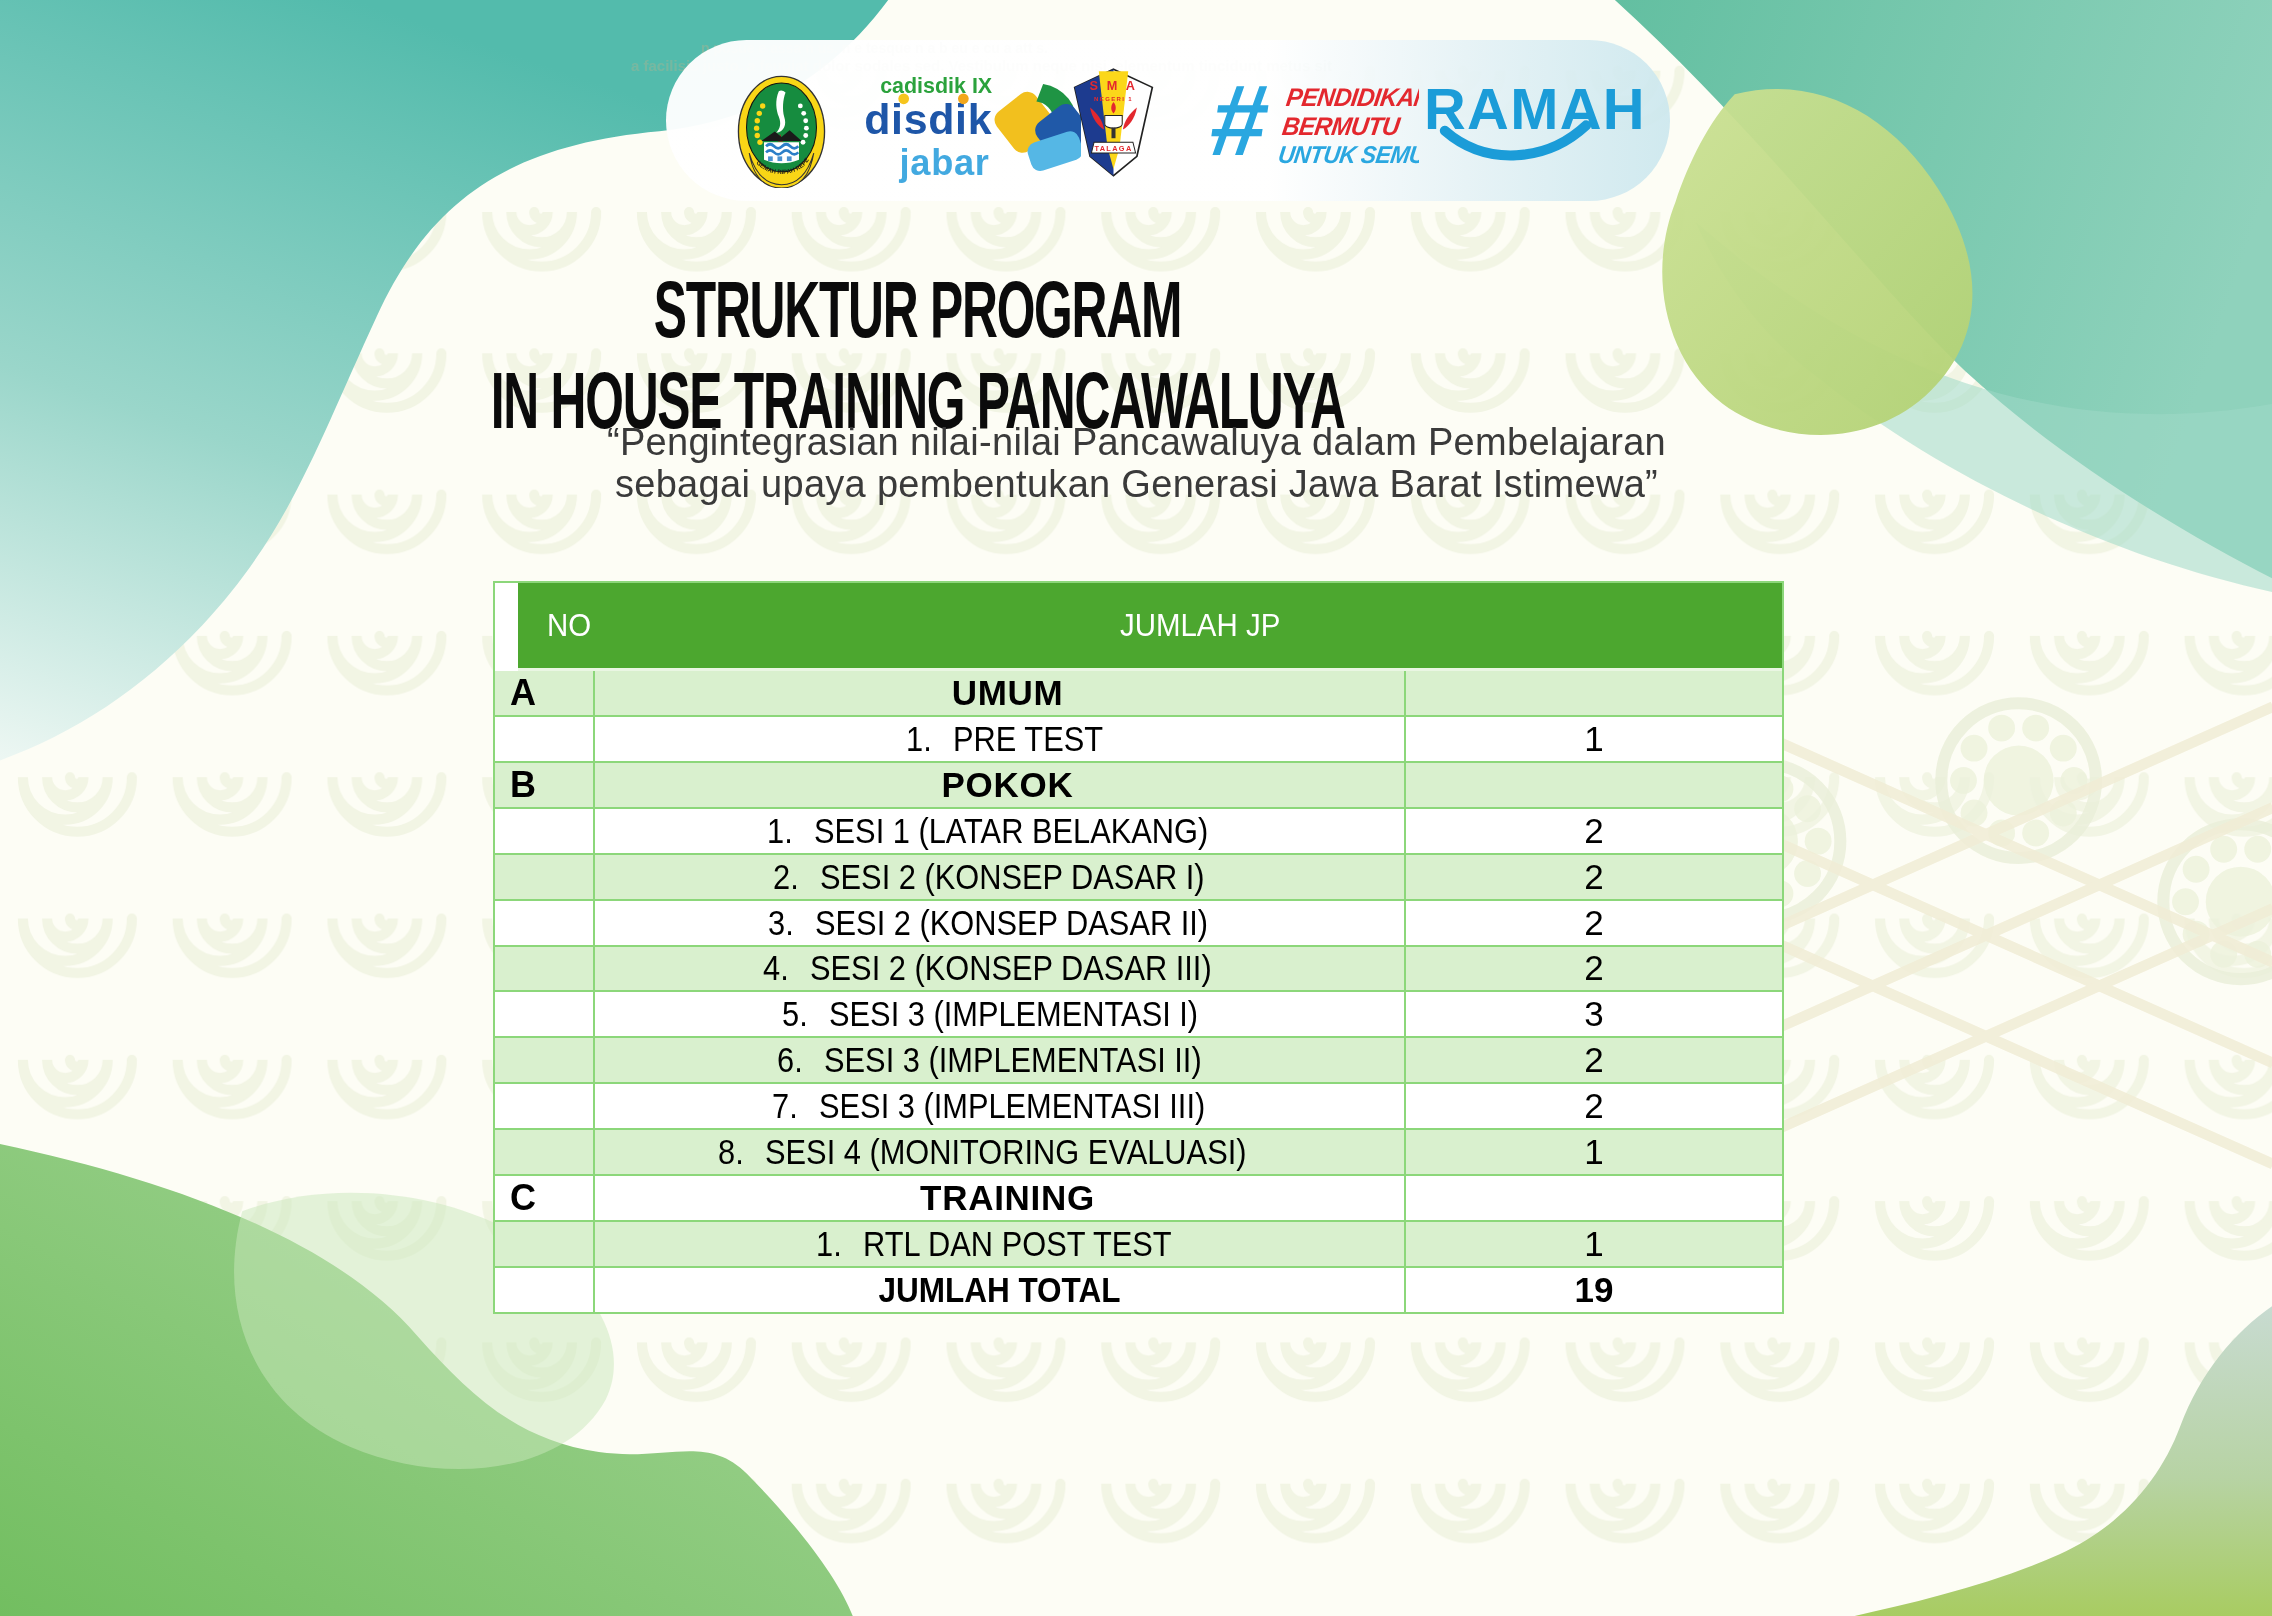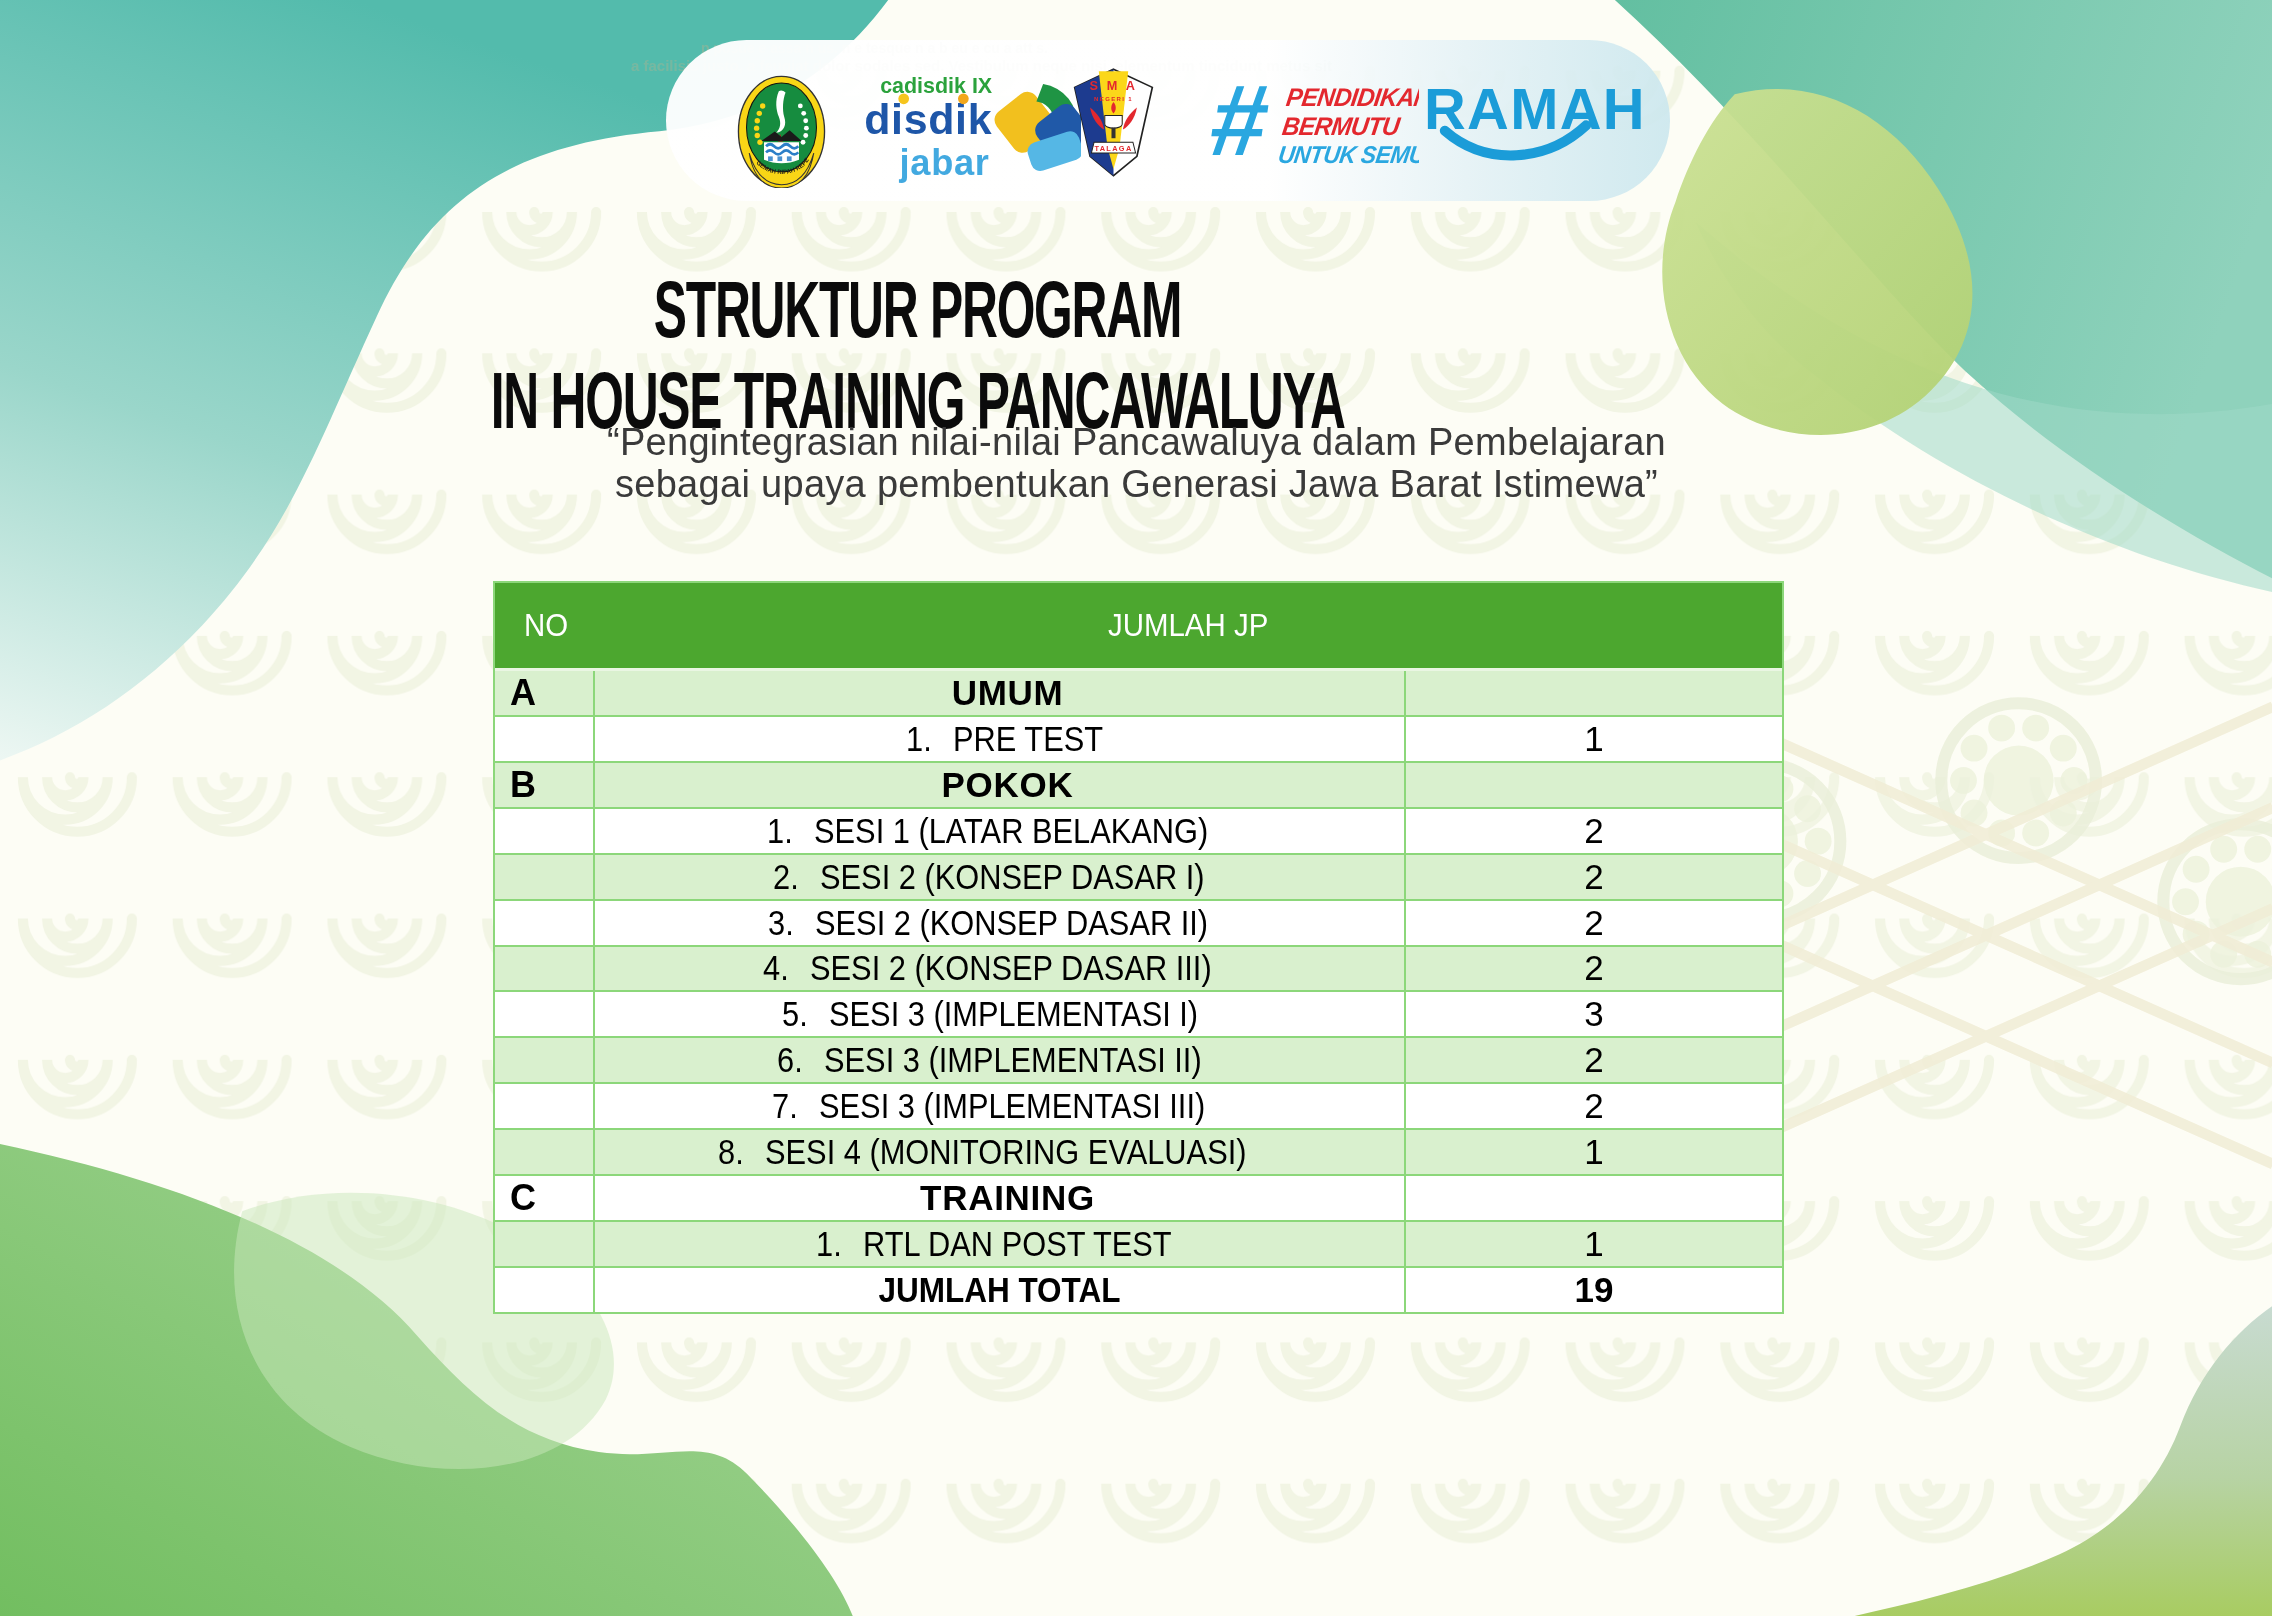--- a/index.html
+++ b/index.html
@@ -35,20 +35,21 @@
   .ptable{
     position:absolute;left:493px;top:581px;width:1291px;height:733px;
     display:flex;flex-direction:column;
     border:2px solid #8CD77A;box-sizing:border-box;
     background:#FFFFFF;
   }
   .thead{
     height:85px;flex:0 0 85px;background:#4CA72F;color:#FFFFFF;
     display:flex;align-items:center;font-size:32px;
     border-bottom:3.4px solid #EAF6E3;
+    margin-left:23px;
   }
   .trow{
     flex:1;display:flex;align-items:stretch;
     border-bottom:2.7px solid #8CD77A;box-sizing:border-box;
     font-size:35px;color:#000;
   }
   .trow:last-child{border-bottom:none;}
   .bg-green{background:#D9F0CE;}
   .bg-white{background:#FFFFFF;}
   .c-no,.h-no{width:100px;flex:0 0 100px;box-sizing:border-box;}

